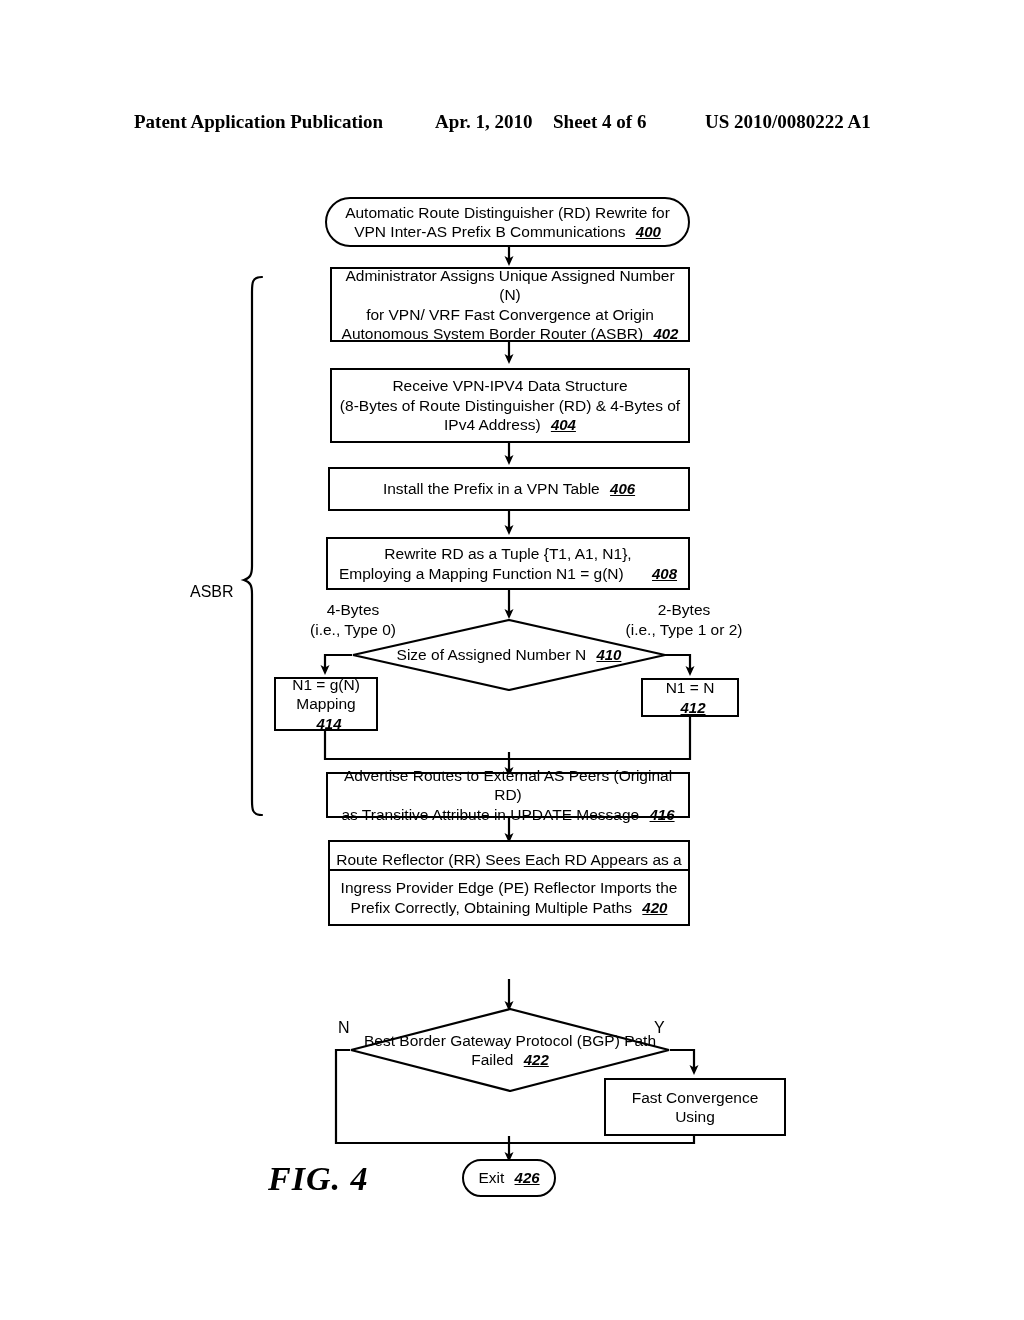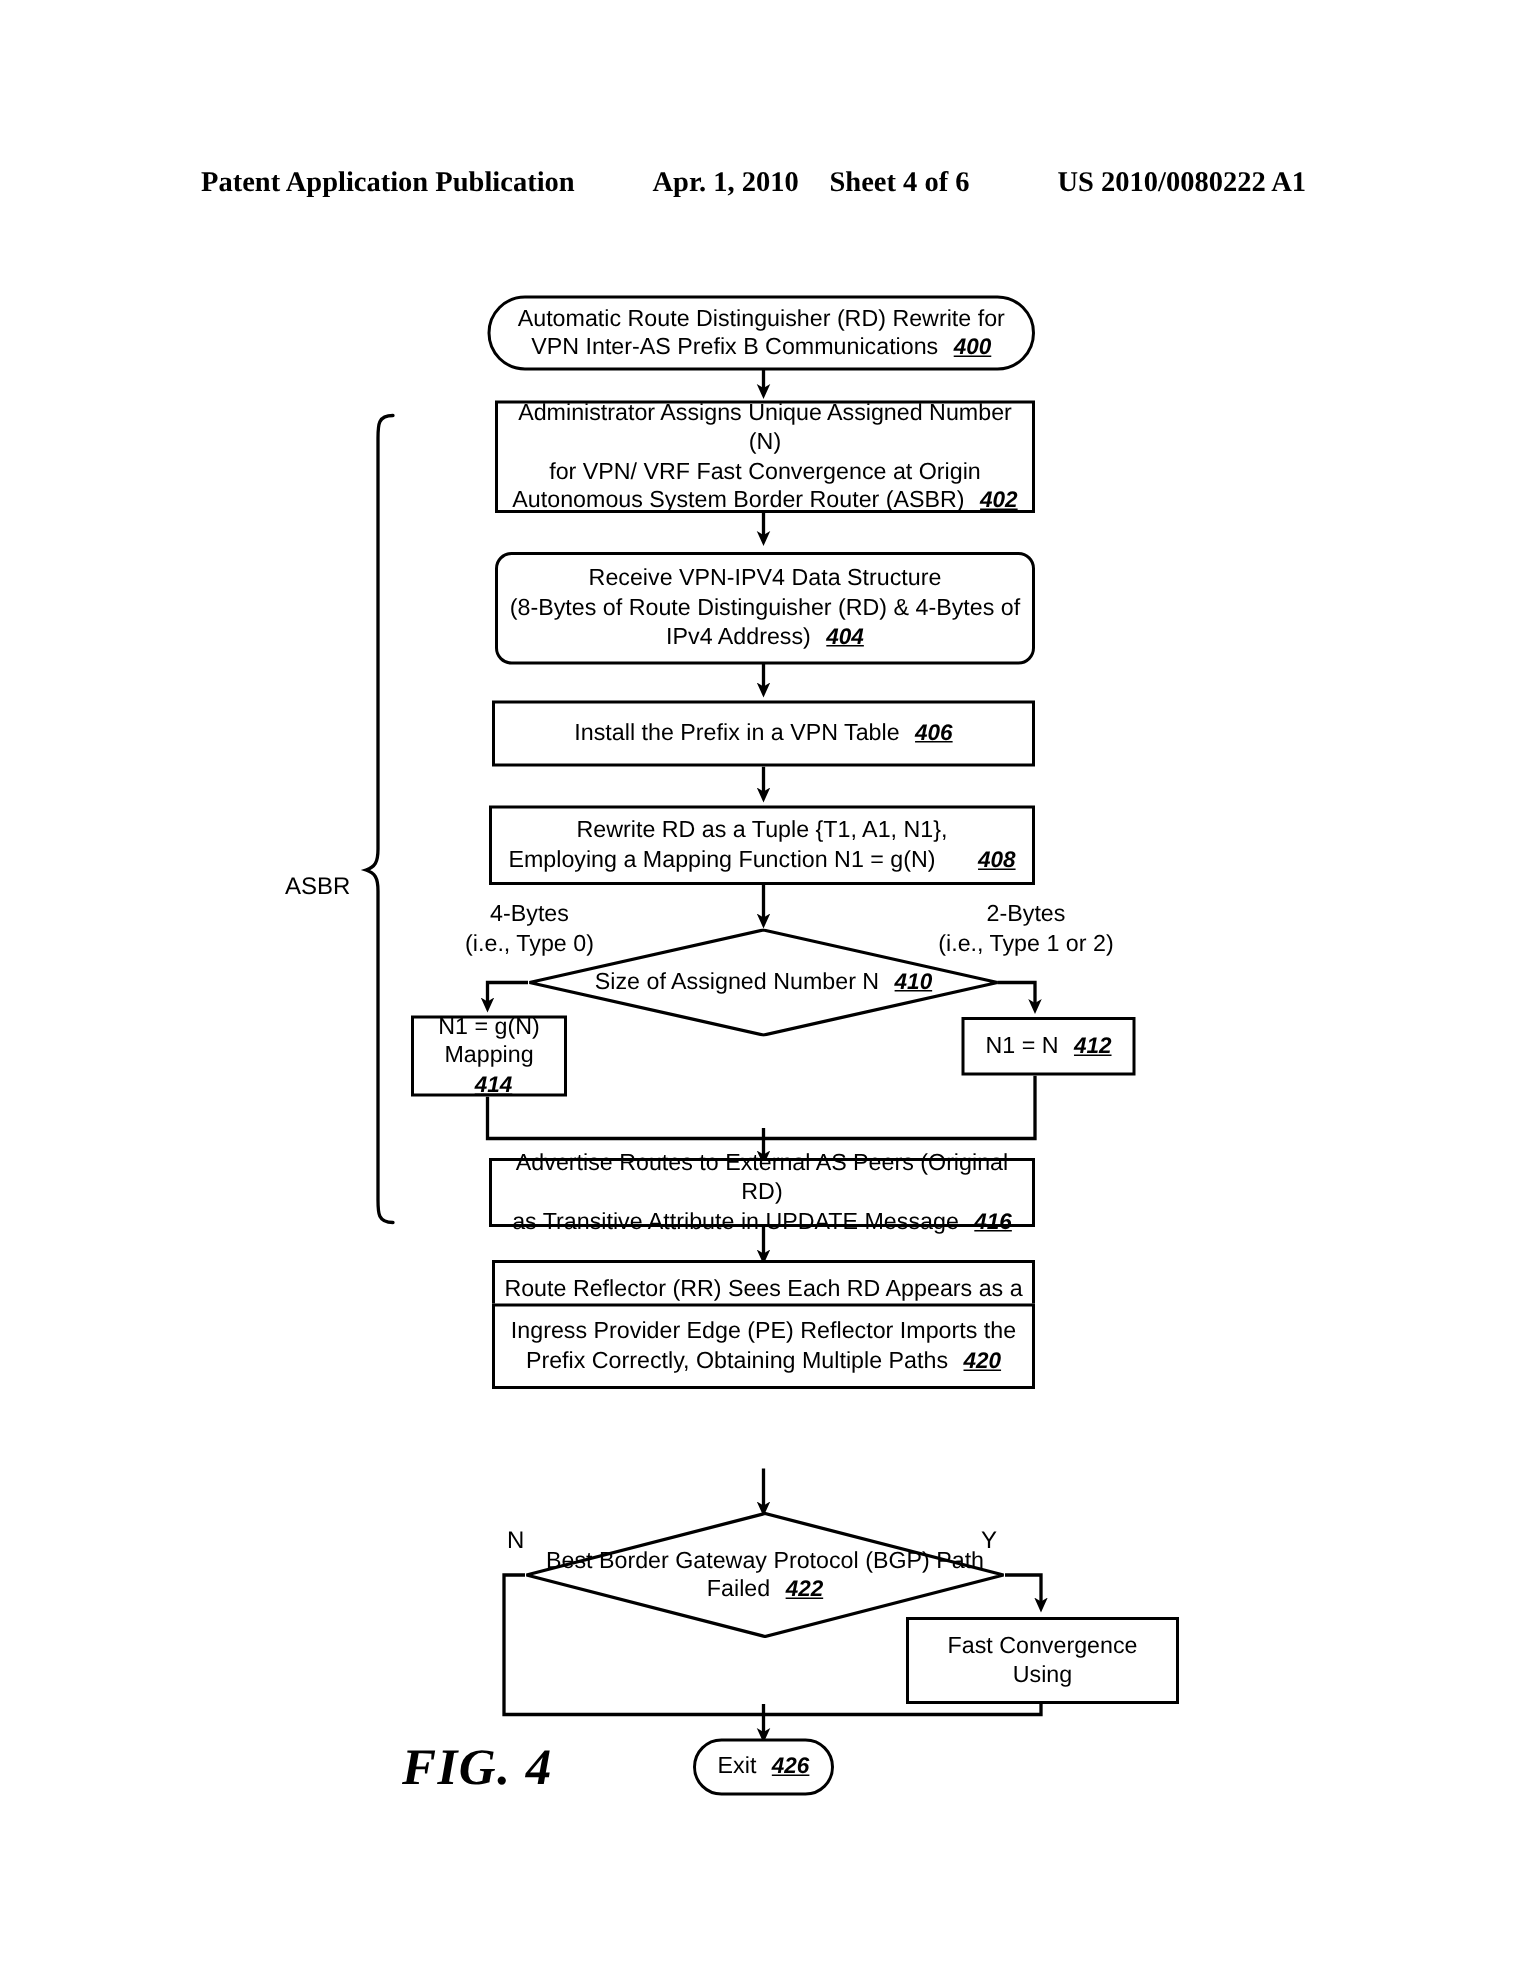--- a/index.html
+++ b/index.html
@@ -196,21 +196,21 @@
     <div>
       <span class="txt">Administrator Assigns Unique Assigned Number (N)</span>
       <span class="txt">for VPN/ VRF Fast Convergence at Origin</span>
       <span class="txt">
         <span>Autonomous System Border Router (ASBR)</span>
         <span class="ref" style="margin-left: 6px;">402</span>
       </span>
     </div>
   </div>
 
-  <div class="node" style="left:330px; top:368px; width:360px; height:75px;border-radius:11px;">
+  <div class="node" style="left:330px; top:368px; width:360px; height:75px;">
     <div>
       <span class="txt">Receive VPN-IPV4 Data Structure</span>
       <span class="txt">(8-Bytes of Route Distinguisher (RD) &amp; 4-Bytes of</span>
       <span class="txt">
         <span>IPv4 Address)</span>
         <span class="ref" style="margin-left: 6px;">404</span>
       </span>
     </div>
   </div>
 
@@ -257,21 +257,21 @@
   <div class="node" style="left:274px; top:677px; width:104px; height:54px;">
     <div>
       <span class="txt">N1 = g(N)</span>
       <span class="txt">
         <span>Mapping</span>
         <span class="ref" style="margin-left: 6px;">414</span>
       </span>
     </div>
   </div>
 
-  <div class="node" style="left:641px; top:678px; width:116px; height:39px;">
+  <div class="node" style="left:641px; top:678px; width:98px; height:39px;">
     <div>
       <span class="txt">
         <span>N1 = N</span>
         <span class="ref" style="margin-left: 6px;">412</span>
       </span>
     </div>
   </div>
 
   <div class="node" style="left:326px; top:772px; width:364px; height:46px;">
     <div>

